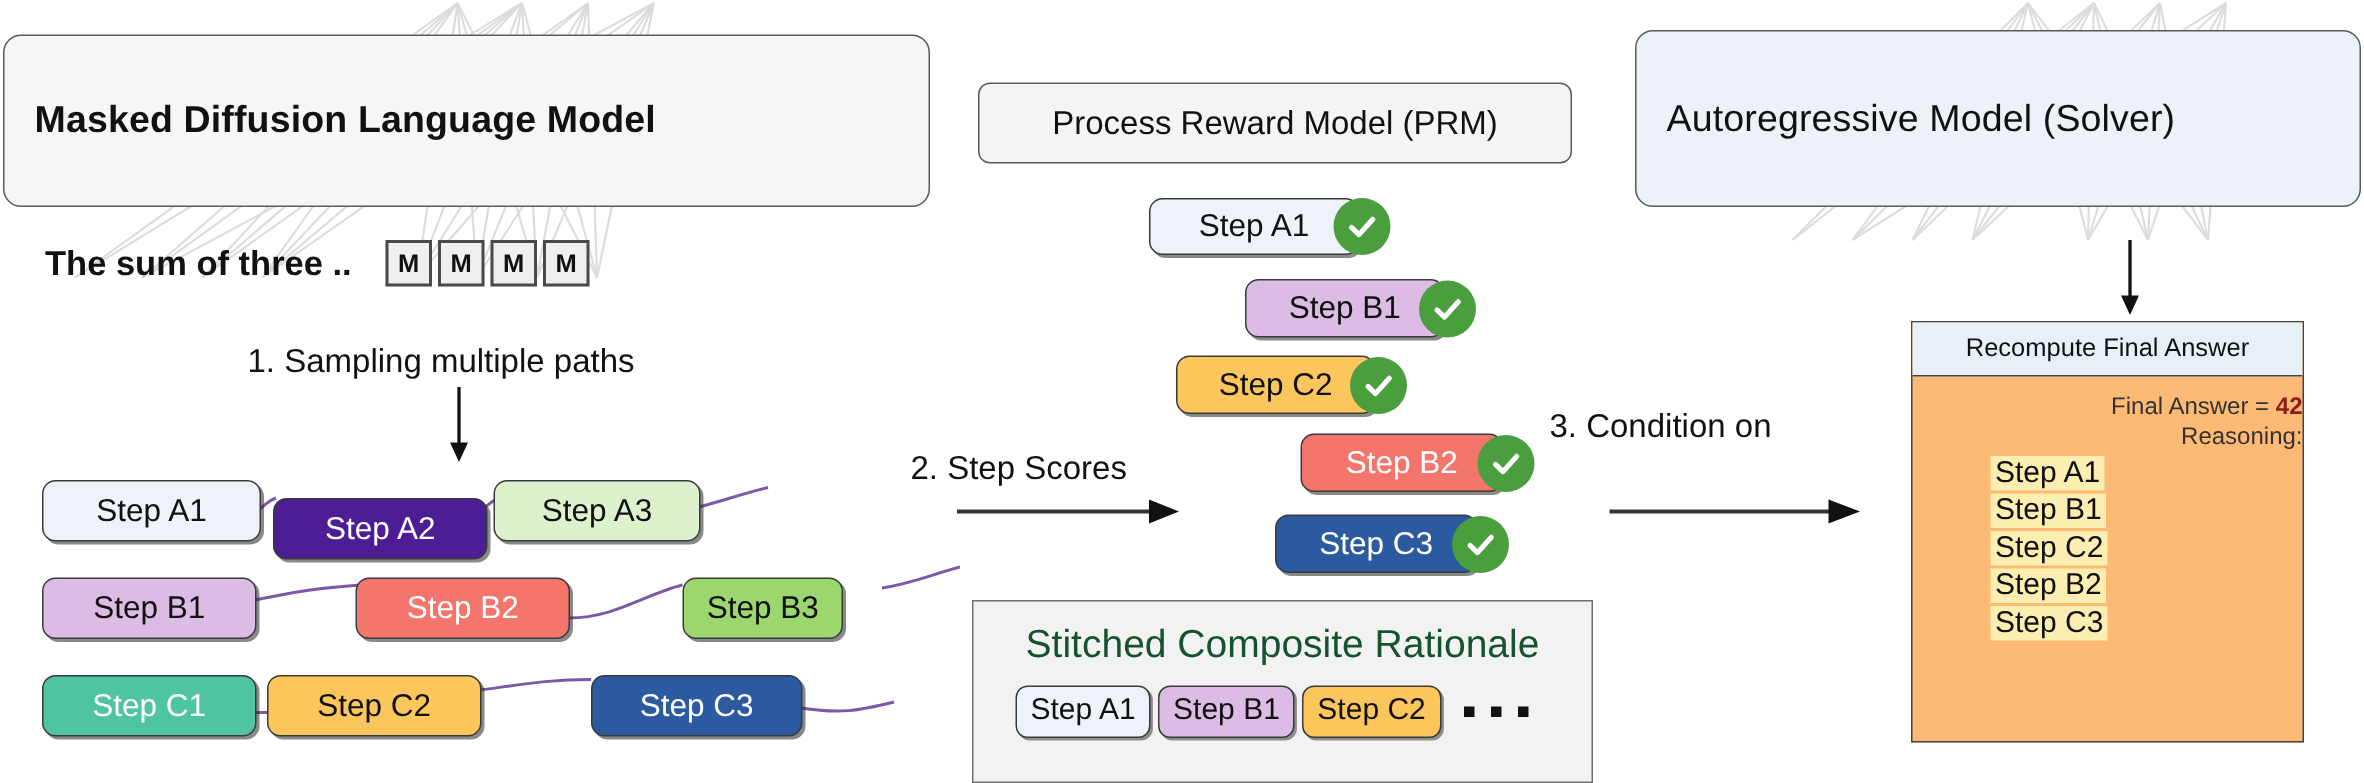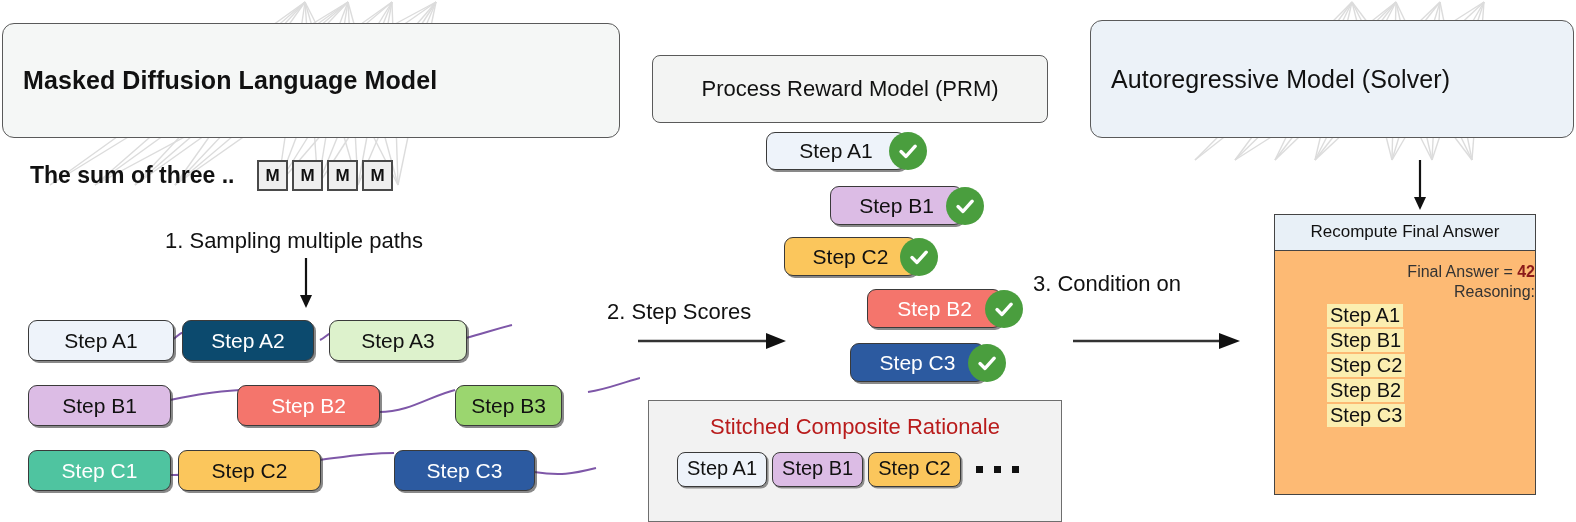--- a/index.html
+++ b/index.html
@@ -97,22 +97,22 @@
   }
   .check svg { display:block; }
 
   
   .stitch-box {
     border: 1.6px solid #6e6e6e;
     background: #f2f2f2;
     box-sizing: border-box;
   }
   .stitch-title {
-    font-size: 22px;
-    color: #b91c1c;
+    font-size: 26px;
+    color: #14532d;
     text-align: center;
     margin-top: 13px;
   }
   .stitch-row {
     display: flex;
     align-items: center;
     gap: 5px;
     margin-top: 12px;
     padding-left: 28px;
   }
@@ -228,37 +228,37 @@
       <path d="M379,112 C410,112 430,96 455,90"></path>
       <path d="M588,92 C608,89 618,84 640,78"></path>
       <path d="M170,175 C196,176 196,166 180,160"></path>
       <path d="M320,160 C350,156 366,153 394,153"></path>
       <path d="M534,172 C560,176 572,174 596,168"></path>
     </g>
   </svg>
 
   <div id="path-chips">
       <div class="chip" style="left: 28px; top: 320px; width: 146px; height: 41px; background: rgb(238, 243, 250); color: rgb(17, 17, 17);">Step A1</div>
-      <div class="chip" style="left: 182px; top: 320px; width: 132px; height: 41px; background: #0c4a6e; color: rgb(255, 255, 255);">Step A2</div>
+      <div class="chip" style="left: 182px; top: 332px; width: 143px; height: 41px; background: #4c1d95; color: rgb(255, 255, 255);">Step A2</div>
       <div class="chip" style="left: 329px; top: 320px; width: 138px; height: 41px; background: rgb(221, 242, 204); color: rgb(17, 17, 17);">Step A3</div>
       <div class="chip" style="left: 28px; top: 385px; width: 143px; height: 41px; background: rgb(220, 188, 229); color: rgb(17, 17, 17);">Step B1</div>
       <div class="chip" style="left: 237px; top: 385px; width: 143px; height: 41px; background: rgb(244, 117, 108); color: rgb(255, 255, 255);">Step B2</div>
       <div class="chip" style="left: 455px; top: 385px; width: 107px; height: 41px; background: rgb(155, 214, 111); color: rgb(17, 17, 17);">Step B3</div>
       <div class="chip" style="left: 28px; top: 450px; width: 143px; height: 41px; background: rgb(79, 196, 160); color: rgb(255, 255, 255);">Step C1</div>
       <div class="chip" style="left: 178px; top: 450px; width: 143px; height: 41px; background: rgb(251, 198, 92); color: rgb(17, 17, 17);">Step C2</div>
       <div class="chip" style="left: 394px; top: 450px; width: 141px; height: 41px; background: rgb(44, 90, 160); color: rgb(255, 255, 255);">Step C3</div>
     </div>
 
   <div class="abs step-label" style="left:607px; top:298px;">2. Step Scores</div>
   <svg class="arrow-svg" style="left:638px; top:330px; width:150px; height:22px;">
     <line x1="0" y1="11" x2="130" y2="11" stroke="#333" stroke-width="2.6"></line>
     <polygon points="148,11 128,3 128,19" fill="#111"></polygon>
   </svg>
 
-  <div class="abs prm-panel" style="left:652px; top:55px; width:396px; height:68px;">
+  <div class="abs prm-panel" style="left:652px; top:55px; width:396px; height:54px;">
     <span>Process Reward Model (PRM)</span>
   </div>
 
   <div id="scored-steps">
       <div class="chip" style="left: 766px; top: 132px; width: 140px; height: 38px; background: rgb(238, 243, 250); color: rgb(17, 17, 17);">Step A1</div>
       <div class="check" style="left: 889px; top: 132px;">
         <svg width="24" height="24" viewBox="0 0 24 24">
           <path d="M5 12.6 L10 17.4 L19.2 7.2" stroke="#ffffff" stroke-width="3.4" fill="none" stroke-linecap="round" stroke-linejoin="round"></path>
         </svg>
       </div>

